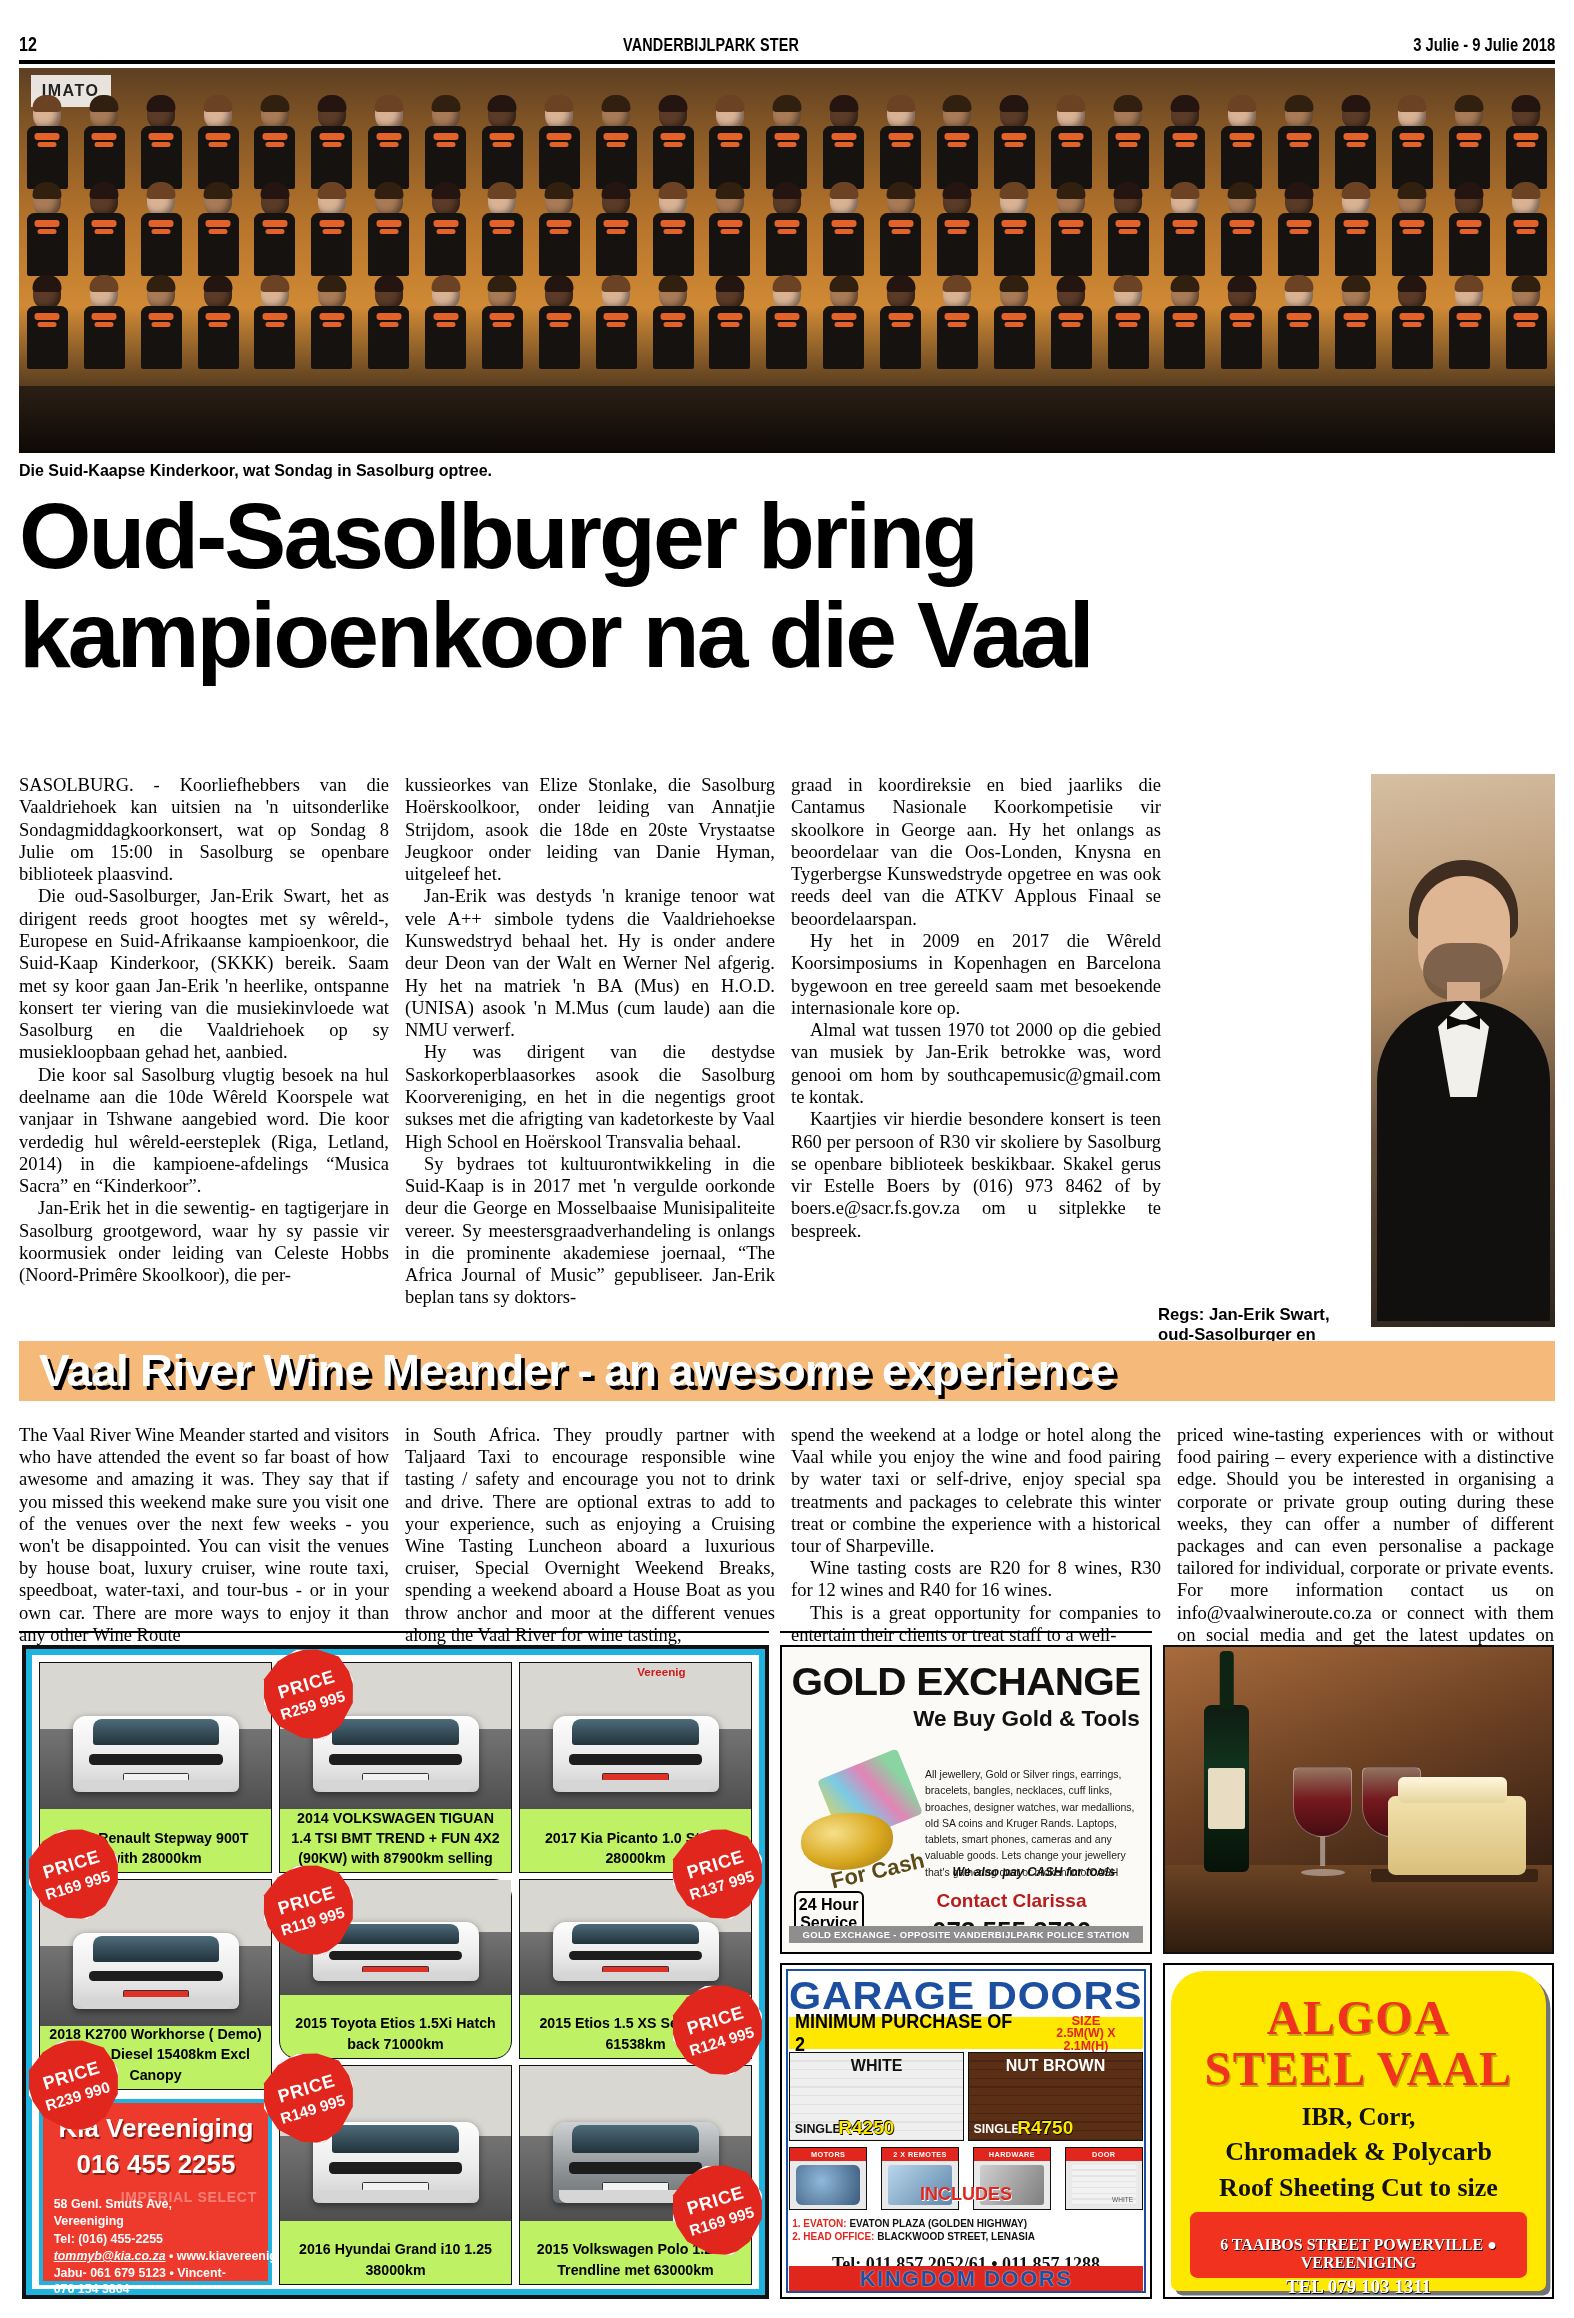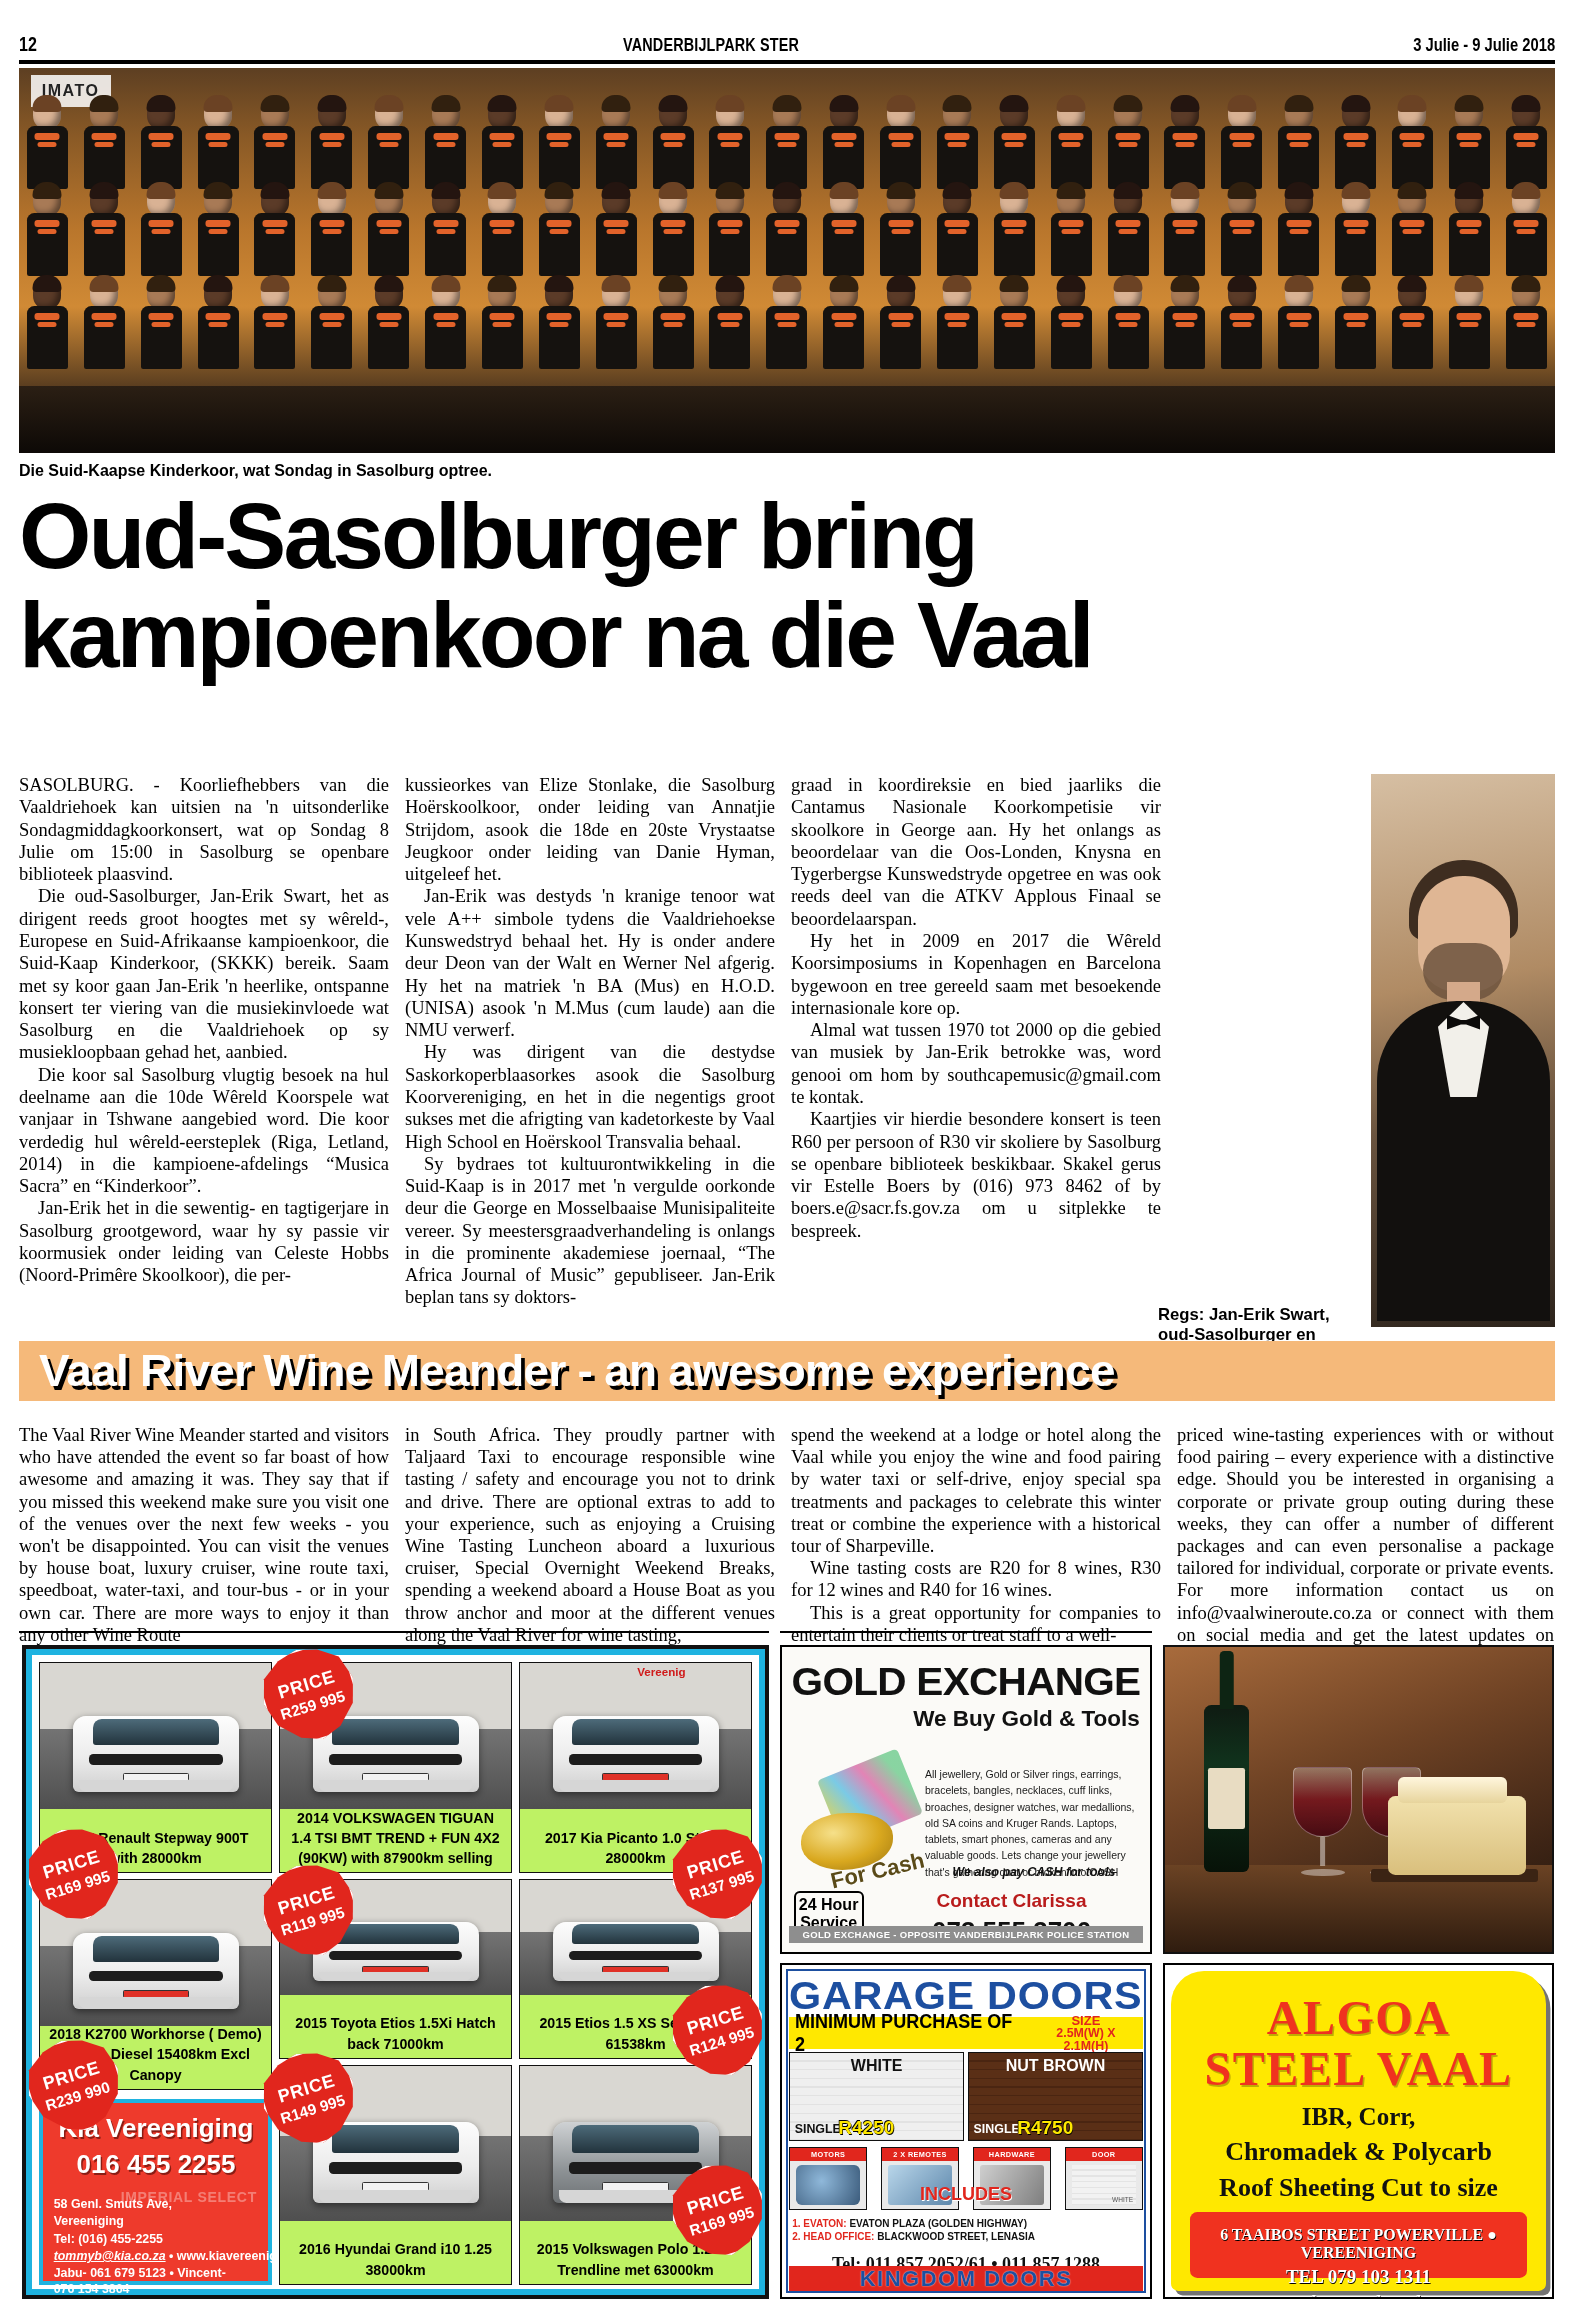--- a/index.html
+++ b/index.html
@@ -468,21 +468,21 @@
   .algoa-ad .a2 { top: 70px; }
   .algoa-ad .l-ibr, .algoa-ad .l-chro, .algoa-ad .l-roof {
     position: absolute; left: 0; right: 0; text-align: center;
     font-family: "Liberation Serif", serif; font-weight: bold; color: #111;
   }
   .algoa-ad .l-ibr { top: 132px; font-size: 25px; }
   .algoa-ad .l-chro { top: 166px; font-size: 26px; }
   .algoa-ad .l-roof { top: 202px; font-size: 26px; }
   .algoa-ad .redbar {
     position: absolute; left: 19px; right: 19px; top: 241px; bottom: 13px;
-    background: #f0321f; border-radius: 7.3px; padding-top: 14px;
+    background: #f0321f; border-radius: 7.3px; padding-top: 24px;
   }
   .algoa-ad .redbar div {
     text-align: center; color: #fff; font-family: "Liberation Serif", serif; font-weight: bold;
     text-shadow: 0.7px 0.7px 0 #000;
   }
   .algoa-ad .ra1 { font-size: 16px; }
   .algoa-ad .ra2 { font-size: 19px; margin-top: 4.4px; }
   .algoa-ad .ra3 { font-size: 19px; margin-top: 2.9px; }
 </style>
 </head>
@@ -1298,21 +1298,21 @@
         </div>
         <div class="cartext">2018 K2700 Workhorse
 ( Demo) Bakkie Diesel
 15408km Excl Canopy</div>
       </div>
       <div class="price-badge" style="left:-4.4px; top:384px;">
         <div class="p1">PRICE</div>
         <div class="p2">R239 990</div>
       </div>
 
-      <div class="carcell" style="left:247px; top:224px; width:233px; height:180px;">
+      <div class="carcell" style="left:247px; top:224px; width:233px; height:180px;border-radius:18px;">
         <div class="carphoto" style="bottom:63px;">
           <div class="road"></div>
             <div class="wall"></div>
           <div class="carbody red">
               <div class="glass"></div>
               <div class="grille"></div>
               <div class="plate"></div>
               <div class="bumper"></div>
             </div>
         </div>

